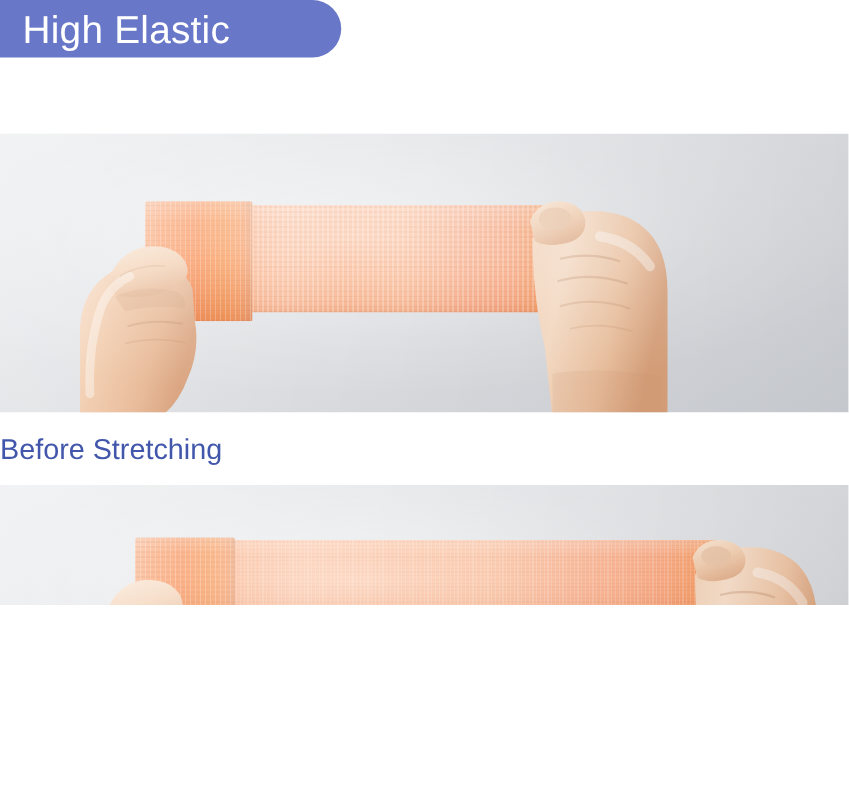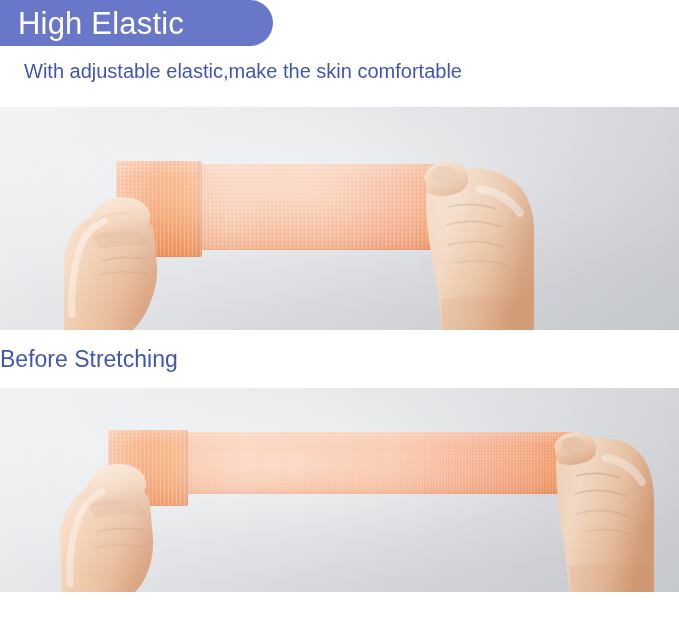--- a/index.html
+++ b/index.html
@@ -7,21 +7,21 @@
     margin: 0;
     padding: 0;
     background: #ffffff;
   }
   body {
     font-family: "Liberation Sans", sans-serif;
   }
   .page {
     position: relative;
     width: 679px;
-    height: 592px;
+    height: 484px;
     background: #ffffff;
     overflow: hidden;
   }
 
   
   .header {
     position: absolute;
     left: 0; top: 0;
     width: 679px;
     height: 107px;
@@ -144,21 +144,20 @@
 <body>
 
 <div class="page">
 
   <div class="header">
 
     <div class="title-badge">
       <span class="title-badge-label">High Elastic</span>
     </div>
 
-    <div class="subtitle">With adjustable elastic,make the skin comfortable</div>
   </div>
 
   <div class="photo" id="photo-before">
 
     <div class="bandage band-flat" style="left:198px; top:57px; width:240px; height:86px;">
       <div class="weave"></div>
     </div>
 
     <div class="bandage band-roll" style="left:116px; top:54px; width:86px; height:96px;">
       <div class="weave"></div>

